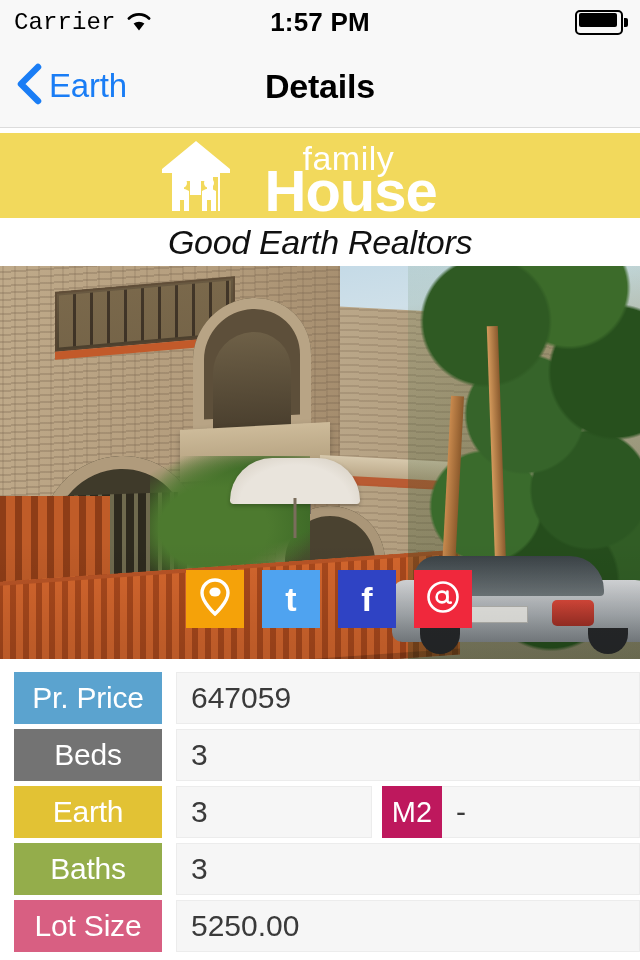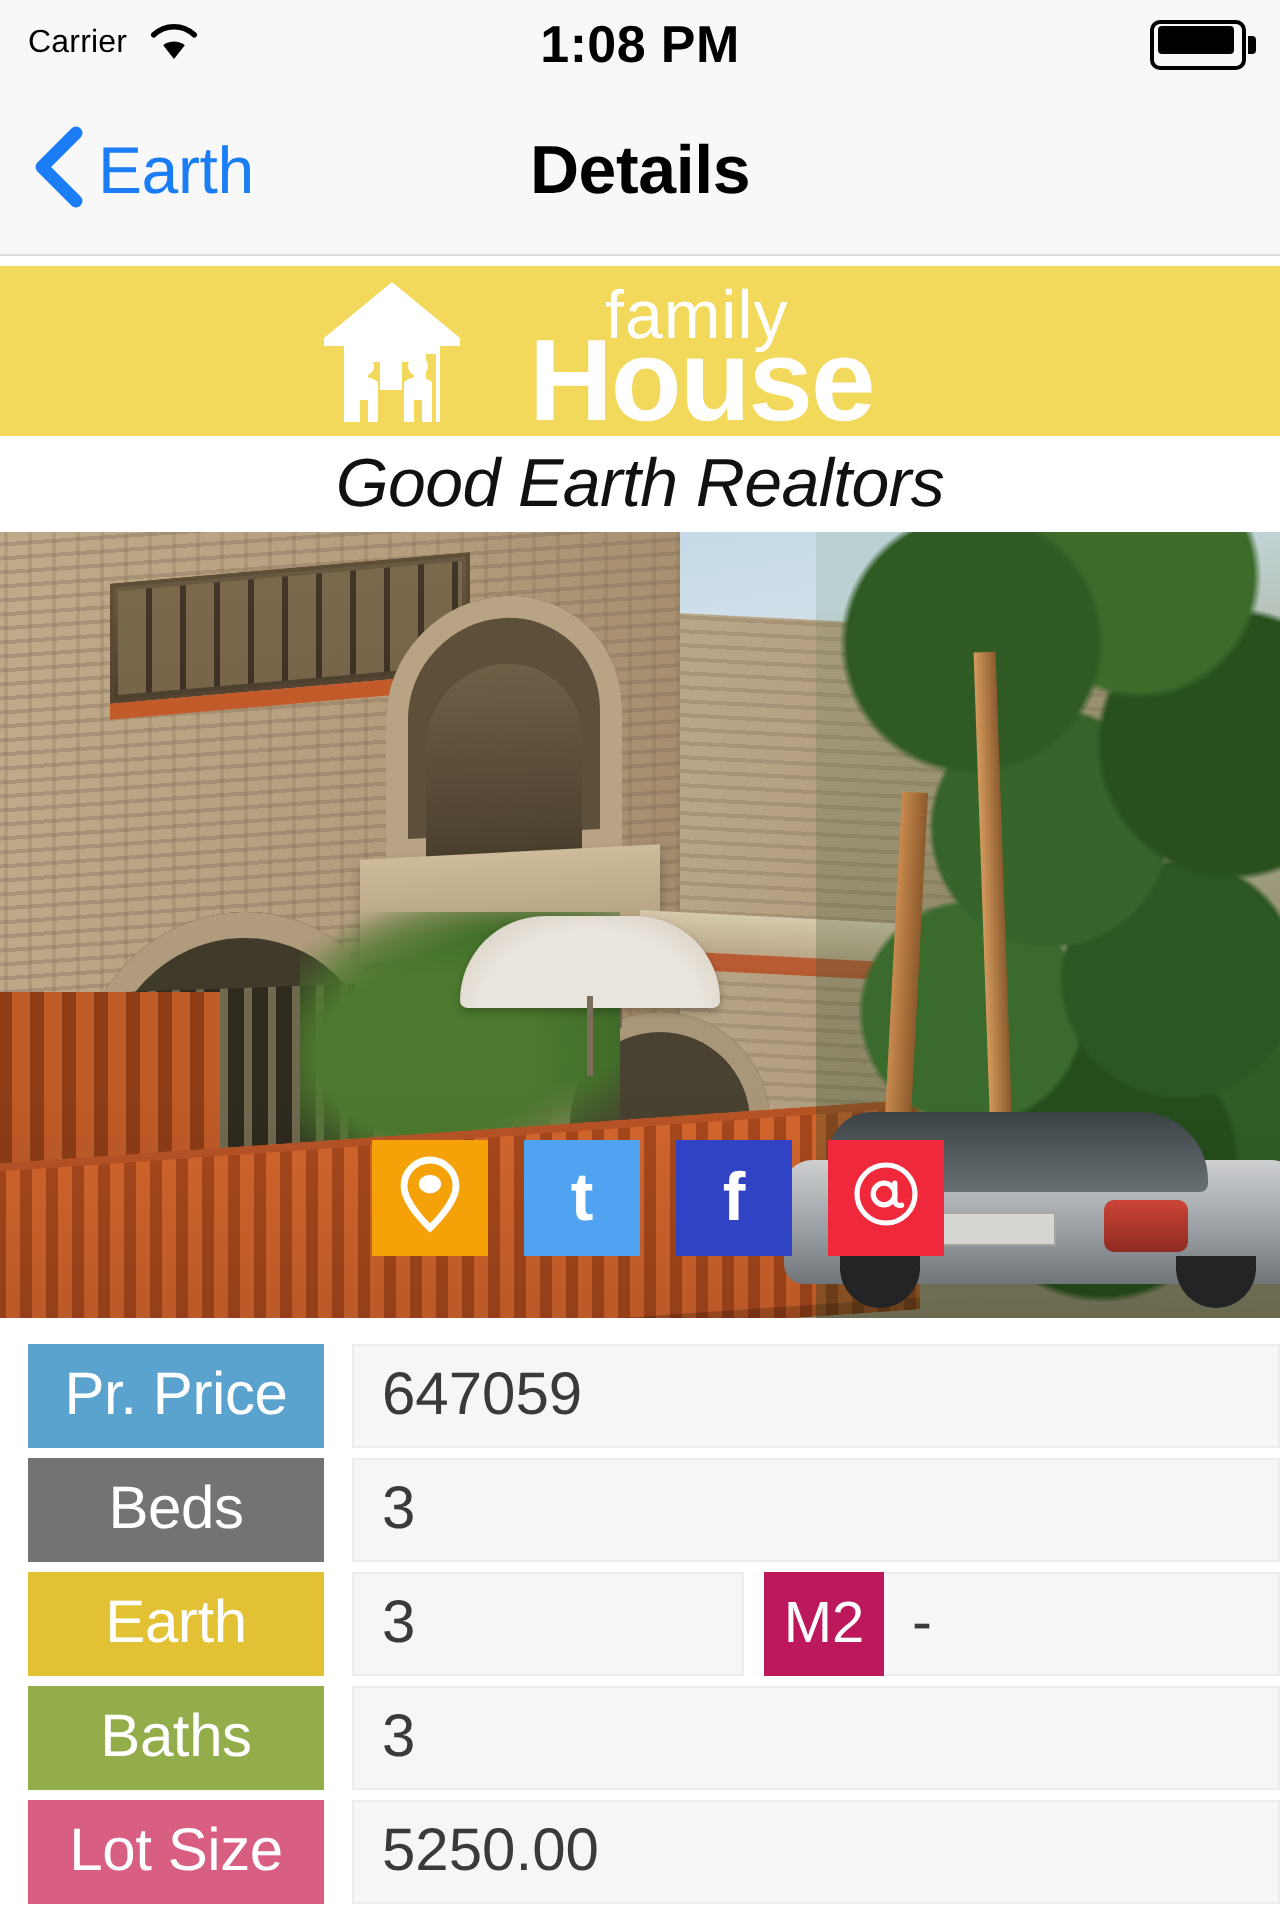--- a/index.html
+++ b/index.html
@@ -11,21 +11,21 @@
   }
   #app { position:relative; width:640px; height:960px; background:#fff; }
 
   
   .statusbar {
     position:absolute; top:0; left:0; width:640px; height:44px;
     background:#f8f8f8;
     display:flex; align-items:center;
   }
   .sb-left { position:absolute; left:14px; display:flex; align-items:center; gap:9px; }
-  .sb-carrier { font-size:16px; color:#000; letter-spacing:0.1px; }
+  .sb-carrier { font-size:24px; color:#000; letter-spacing:0.1px;font-family:Liberation Mono, monospace; }
   .wifi-icon { display:block; }
   .sb-time {
     position:absolute; left:0; width:640px; text-align:center;
     font-size:26px; font-weight:bold; color:#000; letter-spacing:0.2px;
   }
   .sb-right { position:absolute; right:12px; display:flex; align-items:center; }
   .battery { position:relative; width:53px; height:25px; }
   .battery-body {
     position:absolute; left:0; top:0; width:48px; height:25px;
     border:2.5px solid #000; border-radius:5px;
@@ -301,21 +301,21 @@
     <div class="sb-left">
       <span class="sb-carrier">Carrier</span>
       <span class="wifi-icon">
         <svg width="28" height="21" viewBox="0 0 28 21">
           <path d="M14 20.5 L8.6 13.6 A8.7 8.7 0 0 1 19.4 13.6 Z" fill="#000"></path>
           <path d="M3.9 8.4 A14.6 14.6 0 0 1 24.1 8.4" stroke="#000" stroke-width="2.8" fill="none" stroke-linecap="round"></path>
           <path d="M0.6 3.6 A19.6 19.6 0 0 1 27.4 3.6" stroke="#000" stroke-width="2.6" fill="none" stroke-linecap="round" opacity="0.0"></path>
         </svg>
       </span>
     </div>
-    <div class="sb-time">1:08 PM</div>
+    <div class="sb-time">1:57 PM</div>
     <div class="sb-right">
       <div class="battery">
         <div class="battery-body"></div>
         <div class="battery-fill"></div>
         <div class="battery-cap"></div>
       </div>
     </div>
   </div>
 
   <div class="navbar">

